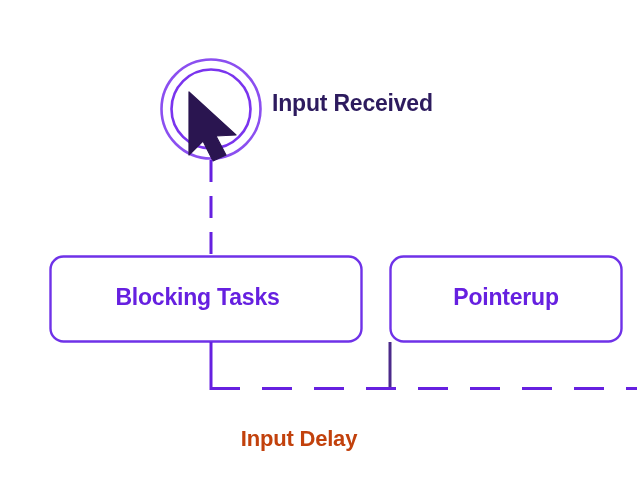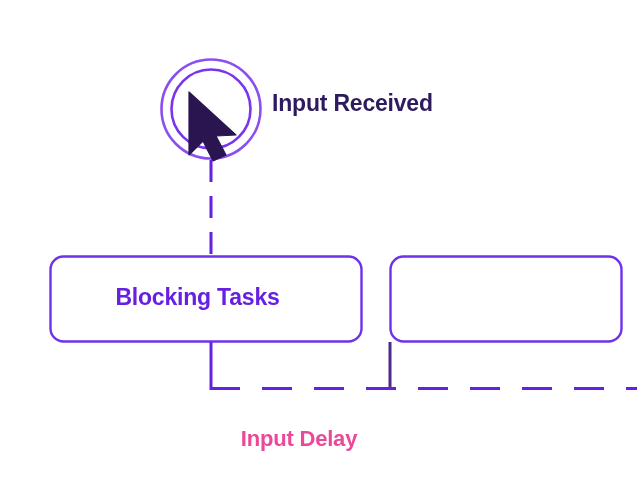--- a/index.html
+++ b/index.html
@@ -69,21 +69,21 @@
     color: #6620e0;
   }
 
   #input-delay-label {
     left: 199px;
     top: 418px;
     width: 200px;
     text-align: center;
     font-size: 22px;
     letter-spacing: -0.2px;
-    color: #ec4899;
+    color: #c2410c;
   }
 
   .hit-area {
     position: absolute;
   }
 </style>
 </head>
 <body>
 
 <div id="diagram-root">
@@ -116,18 +116,19 @@
     <line x1="390" y1="334" x2="390" y2="382" stroke="#4b2a8a" stroke-width="3"></line>
 
     <line x1="210" y1="380.5" x2="637" y2="380.5" stroke="#6620e0" stroke-width="3" stroke-dasharray="30 22"></line>
 
   </svg>
 
   <div class="node-label" id="input-received-label">Input Received</div>
 
   <div class="node-label" id="blocking-tasks-label">Blocking Tasks</div>
 
+  <div class="node-label" id="pointerup-label">Pointerup</div>
 
   <div class="node-label" id="input-delay-label">Input Delay</div>
 
   <div class="hit-area" style="left:161px; top:51px; width:100px; height:100px; border-radius:50%;"></div>
 
 </div>
 
 </body></html>

